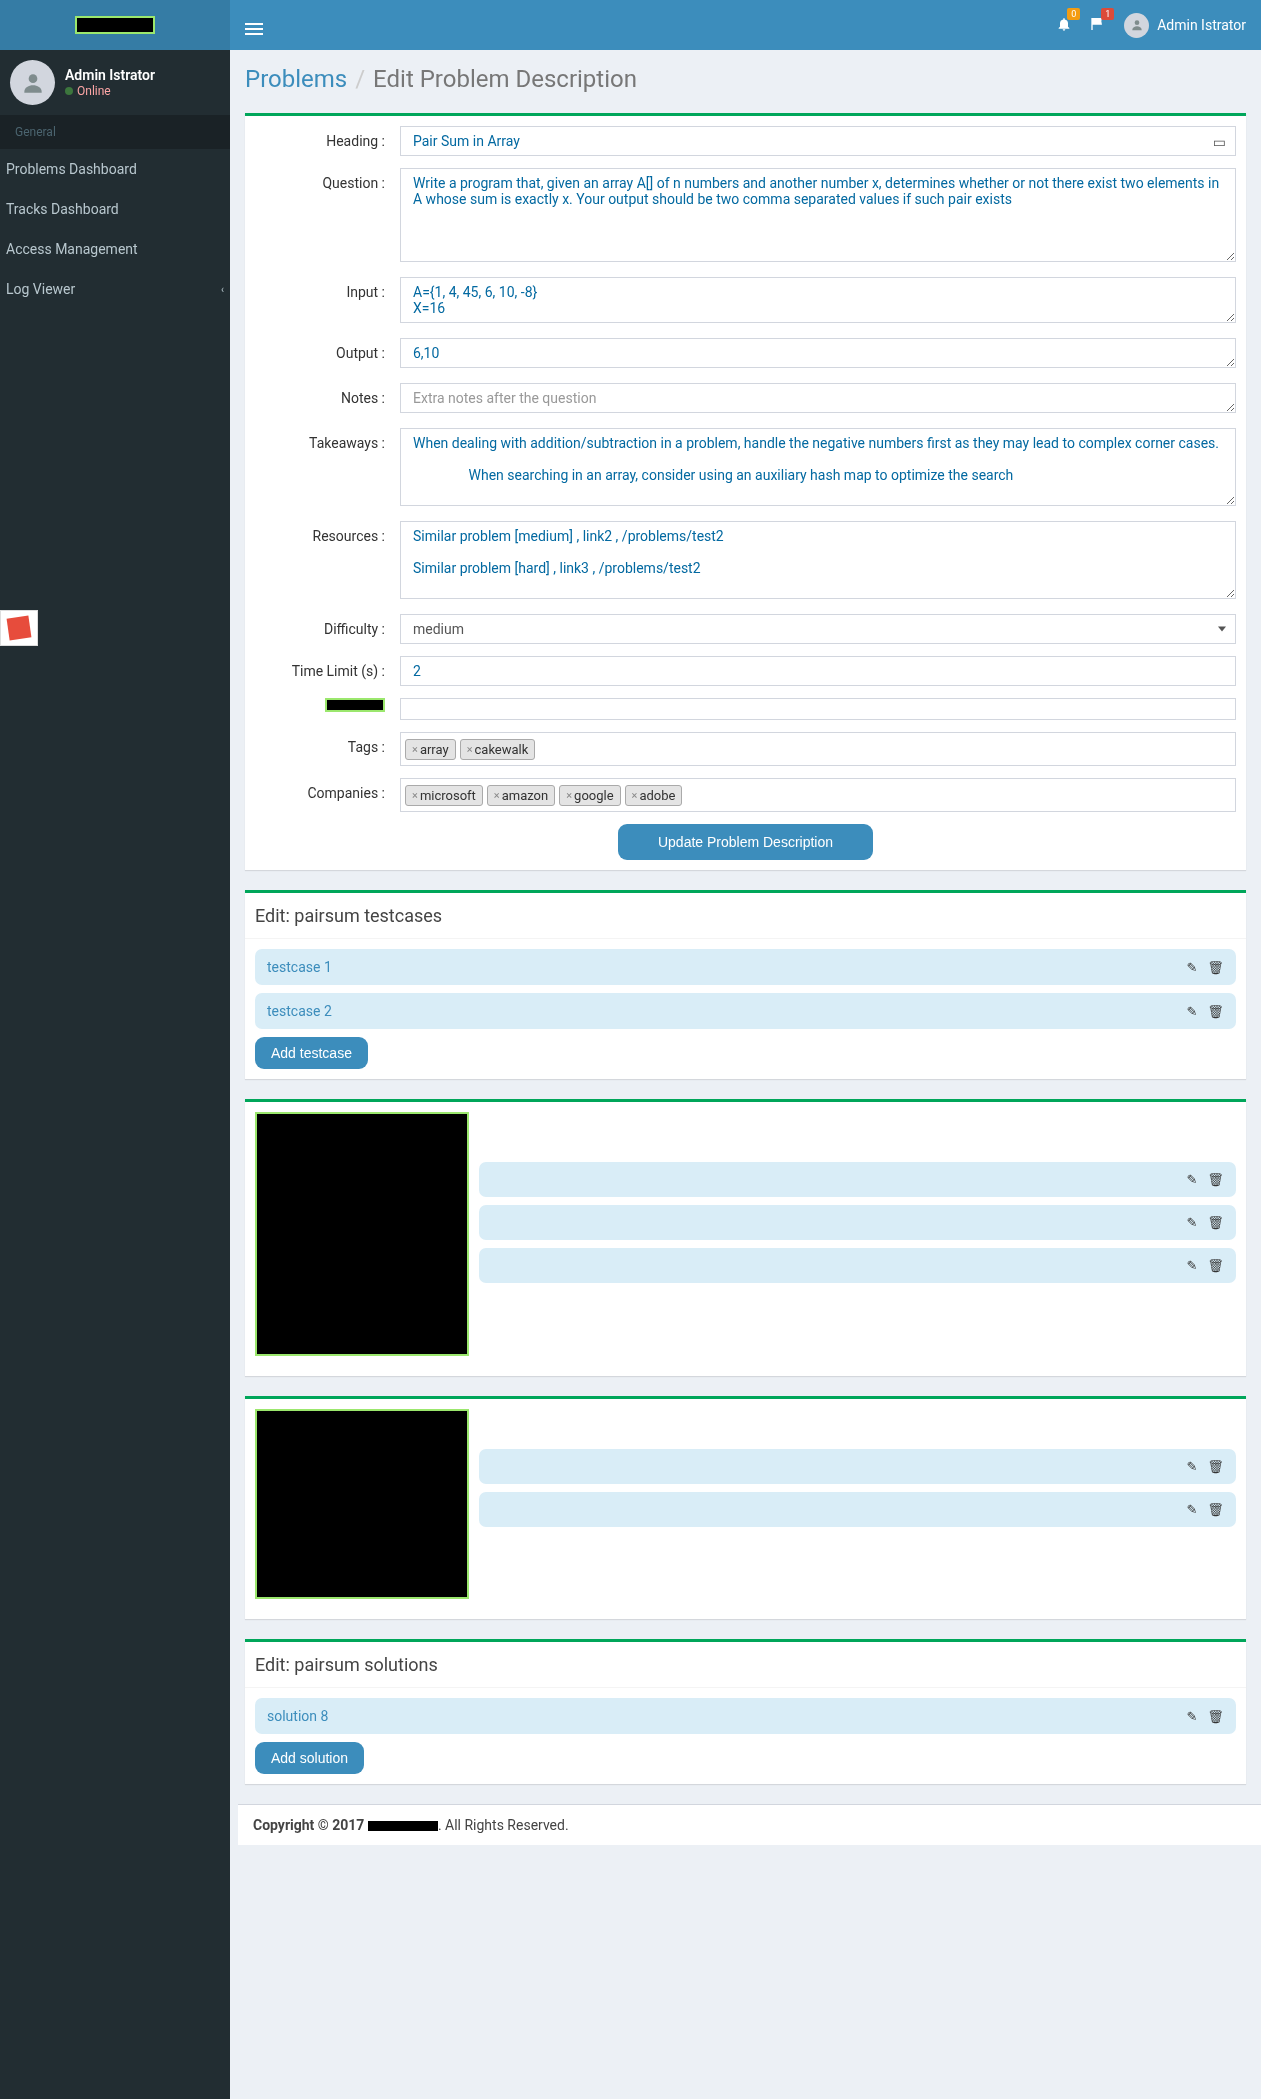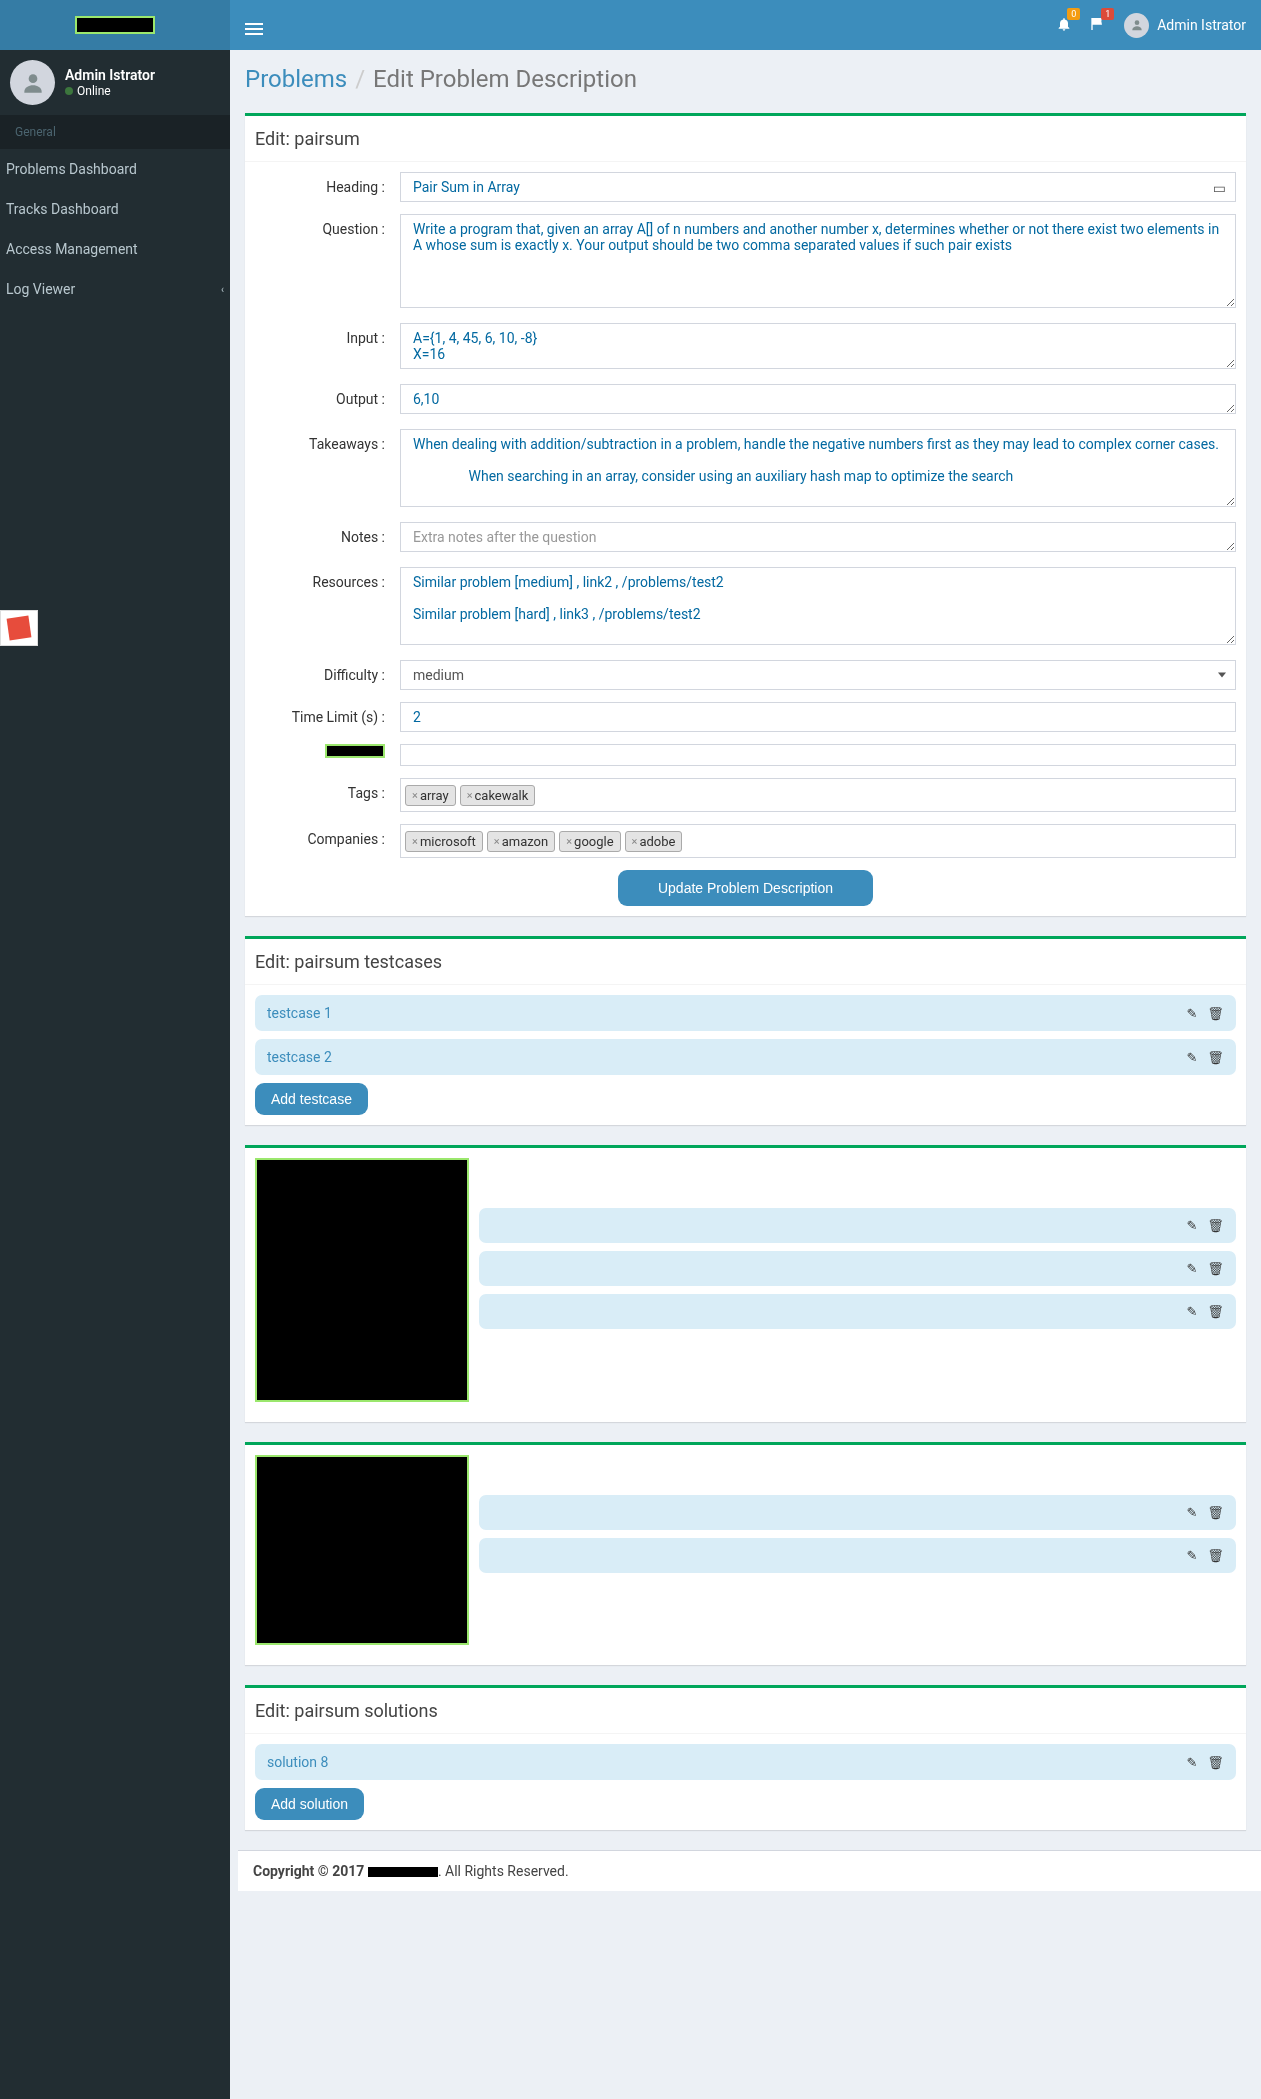--- a/index.html
+++ b/index.html
@@ -19,21 +19,21 @@
 .user-menu{display:flex;align-items:center;gap:8px;cursor:pointer}
 .user-menu .av{width:25px;height:25px;border-radius:50%;background:#d2d6de;display:flex;align-items:center;justify-content:center}
 .user-menu .av svg{width:14px;height:14px;fill:#7f8c8d}
 .layout{display:flex;min-height:calc(100vh - 50px)}
 .sidebar{width:230px;background:#222d32;color:#b8c7ce;flex-shrink:0}
 .user-panel{padding:10px;display:flex;align-items:center;gap:10px}
 .user-panel .av{width:45px;height:45px;border-radius:50%;background:#d2d6de;display:flex;align-items:center;justify-content:center}
 .user-panel .av svg{width:26px;height:26px;fill:#7f8c8d}
 .user-panel .info{line-height:1.3}
 .user-panel .name{color:#fff;font-weight:600}
-.user-panel .status{font-size:12px;color:#ffffff}
+.user-panel .status{font-size:12px;color:#fca5a5}
 .status-dot{display:inline-block;width:8px;height:8px;border-radius:50%;background:#3c763d;margin-right:4px}
 .sidebar-header{background:#1a2226;color:#4b646f;padding:10px 15px;font-size:12px}
 .nav-item{display:flex;align-items:center;justify-content:space-between;padding:12px 6px;color:#b8c7ce;cursor:pointer;font-size:14px}
 .chev{font-size:10px}
 .side-tab{position:fixed;left:0;top:610px;width:38px;height:36px;background:#fff;border:1px solid #ddd;display:flex;align-items:center;justify-content:center}
 .side-tab-inner{width:22px;height:22px;background:#e74c3c;transform:rotate(-8deg)}
 .content{flex:1;padding:0}
 .content-header{padding:15px 15px 10px}
 .breadcrumb{font-size:24px;color:#777}
 .breadcrumb a{color:#3c8dbc;text-decoration:none}
@@ -131,21 +131,20 @@
   </aside>
 
   <main class="content">
     <div class="content-header">
       <div class="breadcrumb">
         <a href="#">Problems</a><span class="sep">/</span><span>Edit Problem Description</span>
       </div>
     </div>
 
     <div class="box">
-      <div class="box-header">Edit: pairsum</div>
       <div class="box-body">
         <div class="form-row">
             <div class="form-label">Heading :</div>
           <div class="form-control input-wrap"><input class="input" value="Pair Sum in Array" style=""><span class="ic">▭</span></div>
           </div>
 
         <div class="form-row">
             <div class="form-label">Question :</div>
           <div class="form-control"><textarea class="textarea" rows="5" style="">Write a program that, given an array A[] of n numbers and another number x, determines whether or not there exist two elements in A whose sum is exactly x. Your output should be two comma separated values if such pair exists</textarea></div>
           </div>
@@ -155,29 +154,29 @@
           <div class="form-control"><textarea class="textarea" rows="2" style="">A={1, 4, 45, 6, 10, -8}
 X=16</textarea></div>
           </div>
 
         <div class="form-row">
             <div class="form-label">Output :</div>
           <div class="form-control"><textarea class="textarea" rows="1" style="">6,10</textarea></div>
           </div>
 
         <div class="form-row">
+            <div class="form-label">Notes :</div>
+          <div class="form-control"><textarea class="textarea" rows="1" placeholder="Extra notes after the question" style=""></textarea></div>
+          </div>
+
+        <div class="form-row">
             <div class="form-label">Takeaways :</div>
           <div class="form-control"><textarea class="textarea" rows="4" style="">When dealing with addition/subtraction in a problem, handle the negative numbers first as they may lead to complex corner cases.
 
                 When searching in an array, consider using an auxiliary hash map to optimize the search</textarea></div>
-          </div>
-
-        <div class="form-row">
-            <div class="form-label">Notes :</div>
-          <div class="form-control"><textarea class="textarea" rows="1" placeholder="Extra notes after the question" style=""></textarea></div>
           </div>
 
         <div class="form-row">
             <div class="form-label">Resources :</div>
           <div class="form-control"><textarea class="textarea" rows="4" style="">Similar problem [medium] , link2 , /problems/test2
 
 Similar problem [hard] , link3 , /problems/test2</textarea></div>
           </div>
 
         <div class="form-row">

